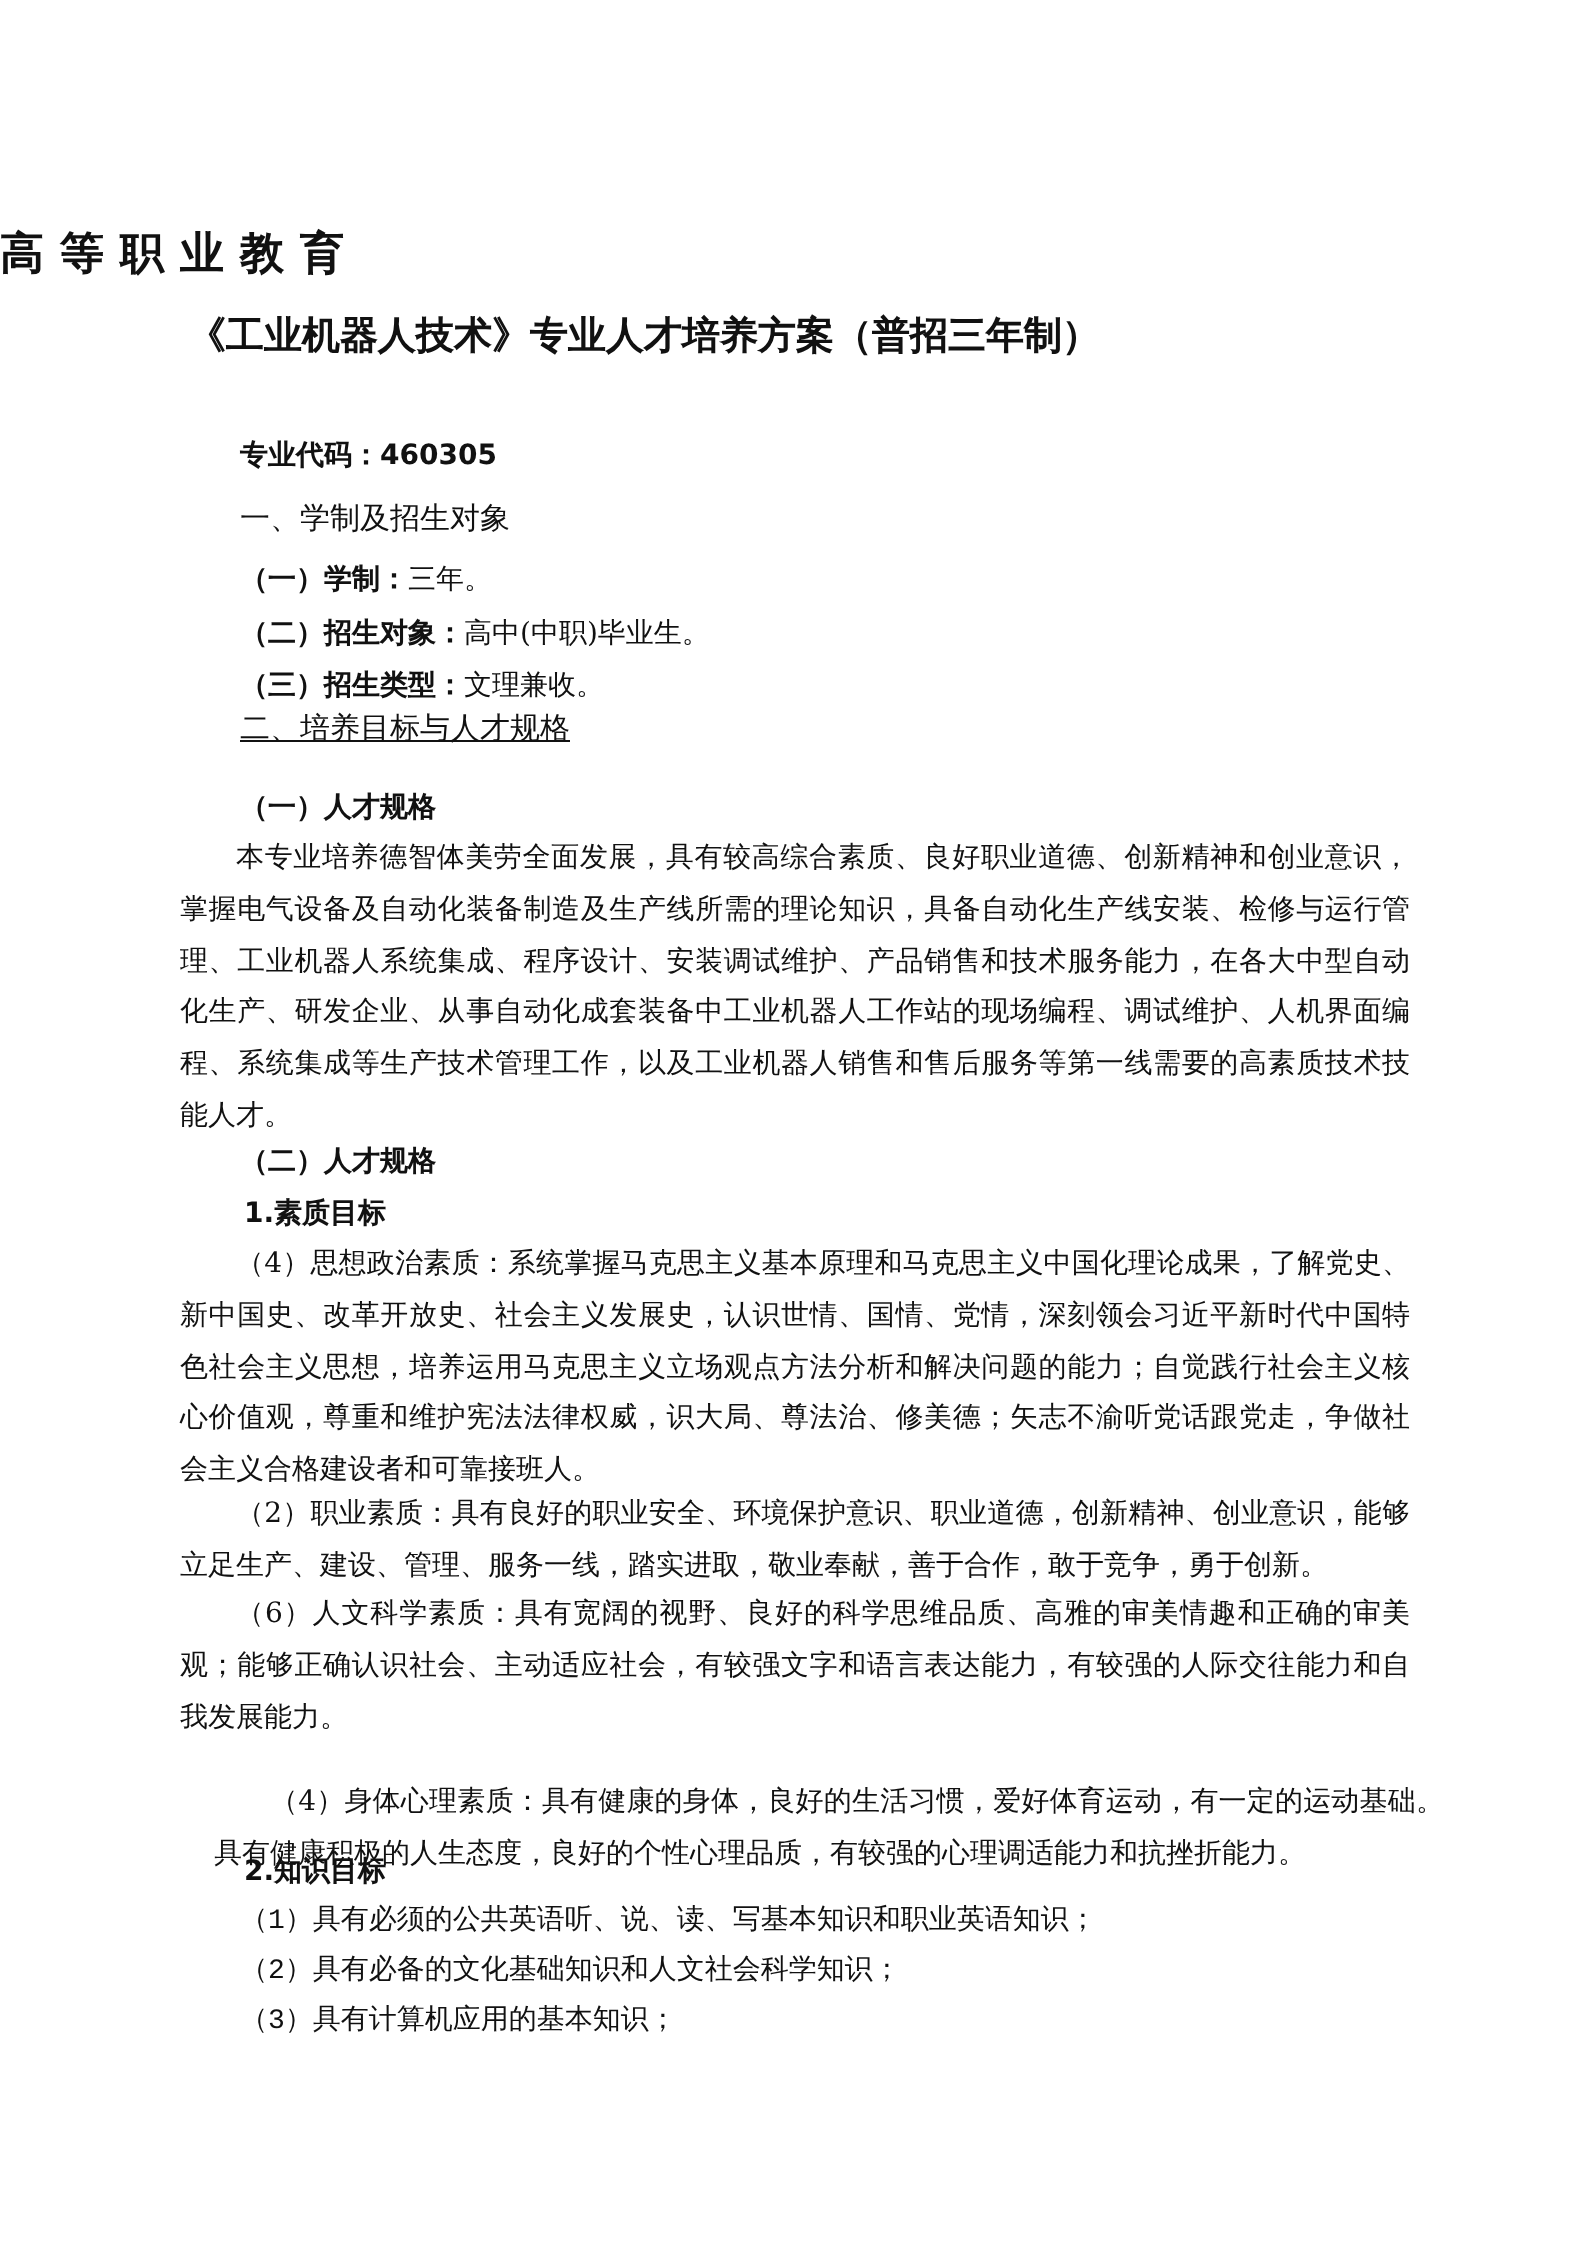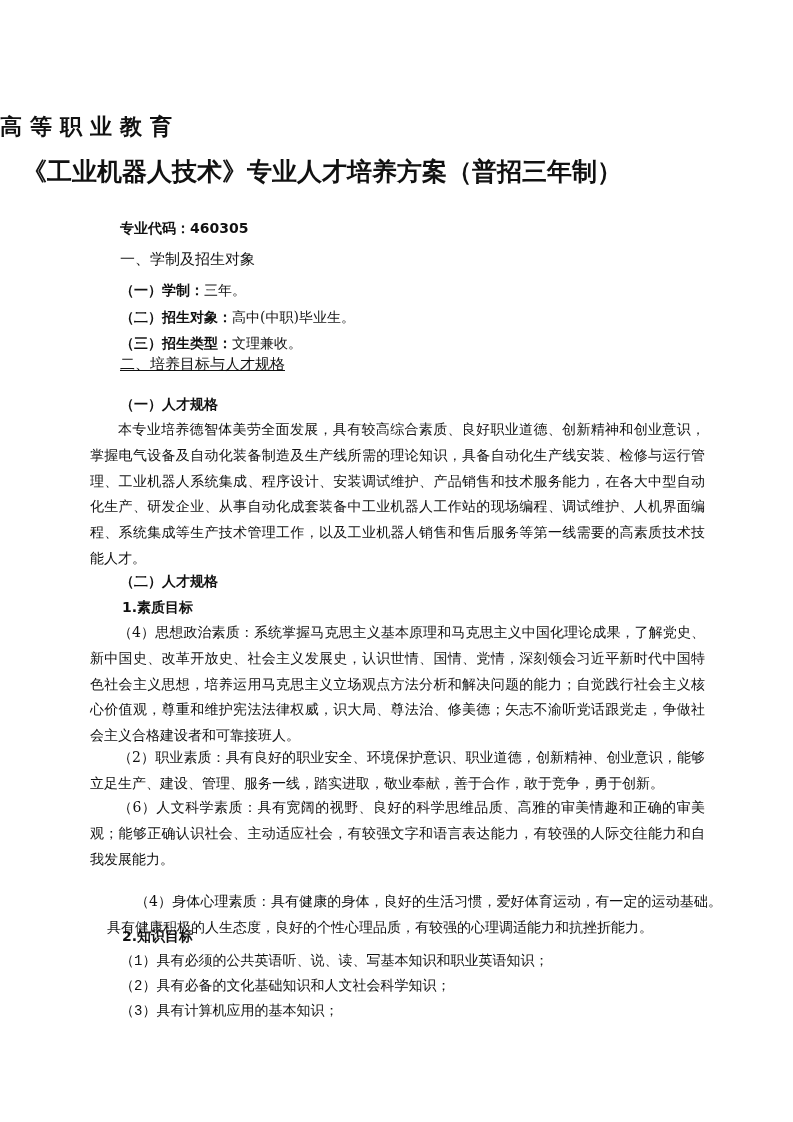--- a/index.html
+++ b/index.html
@@ -2,21 +2,21 @@
 <html><head>
   <meta charset="utf-8">
   <style>
     html, body { margin: 0; padding: 0; background: #ffffff; }
     body { width: 793px; height: 1122px; position: relative; overflow: hidden; color: #111; }
     .page { position: absolute; left: 0; top: 0; width: 793px; height: 1122px; }
     .serif { font-family: "DejaVu Serif", "Liberation Serif", serif; }
     .title1 { position: absolute; top: 112px; left: 0; width: 793px; text-align: left;
       font-size: 22px; font-weight: bold; letter-spacing: 8px; font-family: "DejaVu Sans", sans-serif; }
     .title2 { position: absolute; top: 155px; left: 0; width: 644px; text-align: center;
-      font-size: 25px; font-weight: bold; font-family: "DejaVu Serif", serif; letter-spacing: 0px; }
+      font-size: 19px; font-weight: bold; font-family: "DejaVu Serif", serif; letter-spacing: 0px; }
     .line { position: absolute; left: 120px; font-size: 14px; line-height: 20px; white-space: nowrap; }
     .b { font-weight: bold; font-family: "DejaVu Sans", sans-serif; }
     .h1 { font-family: "DejaVu Sans", sans-serif; font-size: 15px; }
     .para { position: absolute; left: 90px; width: 615px; font-size: 14px; line-height: 25.8px;
       font-family: "DejaVu Serif", "Liberation Serif", serif; text-align: justify; text-indent: 28px; }
     .item { position: absolute; left: 120px; font-size: 14px; line-height: 20px; white-space: nowrap;
       font-family: Liberation Mono, monospace; }
   </style>
 </head>
 <body>

